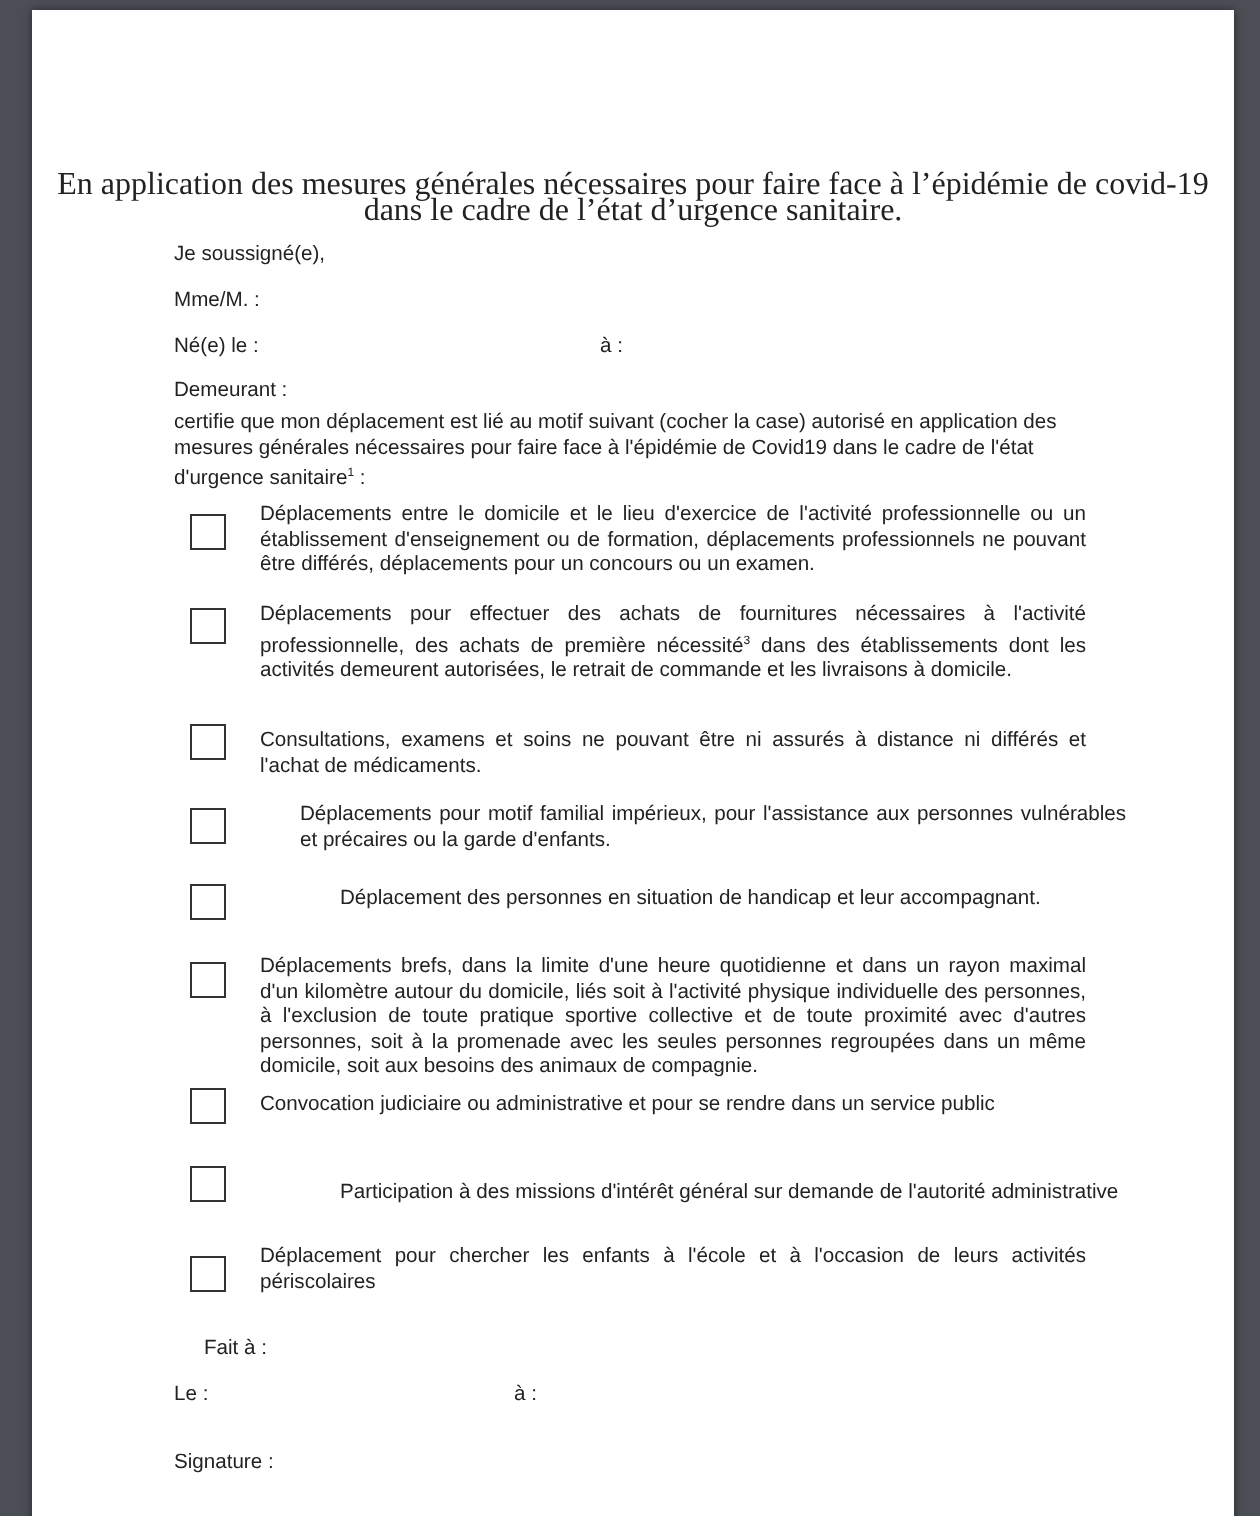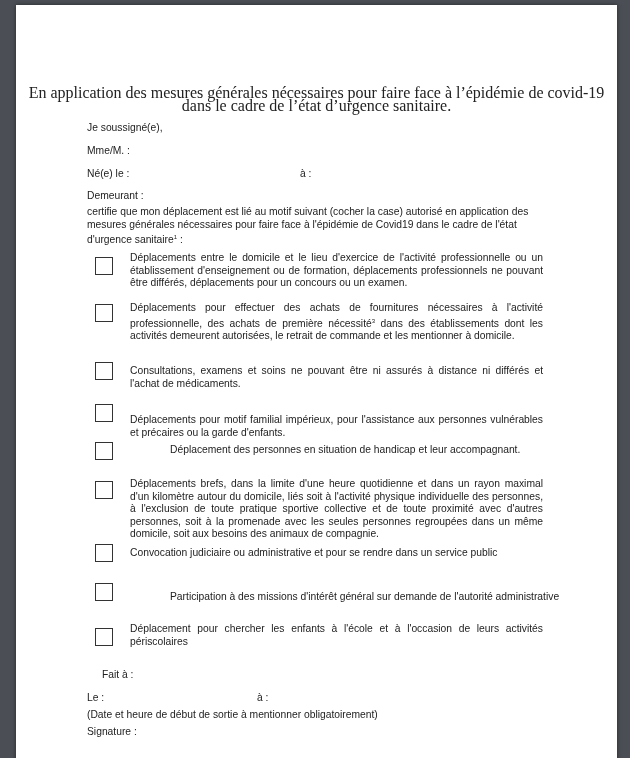--- a/index.html
+++ b/index.html
@@ -79,31 +79,31 @@
 
   <div class="certify"><span>certifie que mon déplacement est lié au motif suivant (cocher la case) autorisé en application des mesures générales nécessaires pour faire face à l'épidémie de Covid19 dans le cadre de l'état d'urgence sanitaire</span><sup>1</sup><span> :</span></div>
 
   <div class="opt" style="top:247px;">
     <div class="cb" style="top:5px;"></div>
     <div class="opt-text" style="top:0;">Déplacements entre le domicile et le lieu d'exercice de l'activité professionnelle ou un établissement d'enseignement ou de formation, déplacements professionnels ne pouvant être différés, déplacements pour un concours ou un examen.</div>
   </div>
 
   <div class="opt" style="top:297px;">
     <div class="cb" style="top:2px;"></div>
-    <div class="opt-text" style="top:0;"><span>Déplacements pour effectuer des achats de fournitures nécessaires à l'activité professionnelle, des achats de première nécessité</span><sup>3</sup><span> dans des établissements dont les activités demeurent autorisées, le retrait de commande et les mentionner à domicile.</span></div>
+    <div class="opt-text" style="top:0;"><span>Déplacements pour effectuer des achats de fournitures nécessaires à l'activité professionnelle, des achats de première nécessité</span><sup>3</sup><span> dans des établissements dont les activités demeurent autorisées, le retrait de commande et les livraisons à domicile.</span></div>
   </div>
 
   <div class="opt" style="top:356px;">
     <div class="cb" style="top:1px;"></div>
     <div class="opt-text" style="top:4px;">Consultations, examens et soins ne pouvant être ni assurés  à distance ni différés et l'achat de médicaments.</div>
   </div>
 
   <div class="opt" style="top:397px;">
     <div class="cb" style="top:2px;"></div>
-    <div class="opt-text" style="top:12px;">Déplacements pour motif familial impérieux, pour l'assistance aux personnes vulnérables et précaires ou la garde d'enfants.</div>
+    <div class="opt-text" style="top:0;margin-left:20px;">Déplacements pour motif familial impérieux, pour l'assistance aux personnes vulnérables et précaires ou la garde d'enfants.</div>
   </div>
 
   <div class="opt" style="top:437px;">
     <div class="cb" style="top:0;"></div>
     <div class="opt-text left" style="top:2px;padding-left:40px;">Déplacement des personnes en situation de handicap et leur accompagnant.</div>
   </div>
 
   <div class="opt" style="top:473px;">
     <div class="cb" style="top:3px;"></div>
     <div class="opt-text" style="top:0;">Déplacements brefs, dans la limite d'une heure quotidienne et dans un rayon maximal d'un kilomètre autour du domicile, liés soit à l'activité physique individuelle des personnes, à l'exclusion de toute pratique sportive collective et de toute proximité avec d'autres personnes, soit à la promenade avec les seules personnes regroupées dans un même domicile, soit aux besoins des animaux de compagnie.</div>
@@ -124,17 +124,16 @@
     <div class="opt-text" style="top:0;">Déplacement pour chercher les enfants à l'école et à l'occasion de leurs activités périscolaires</div>
   </div>
 
   <div class="line" style="top:664px;margin-left:15px;">
     <span>Fait à :</span>
   </div>
   <div class="line" style="top:687px; width:300px;">
     <span>Le :</span>
     <span class="a" style="left:170px;">à :</span>
   </div>
-  <div class="line" style="top:704px;">(Date et heure de début de sortie à mentionner obligatoirement)</div>
   <div class="line" style="top:721px;">
     <span>Signature :</span>
   </div>
 </div>
 
 </body></html>

